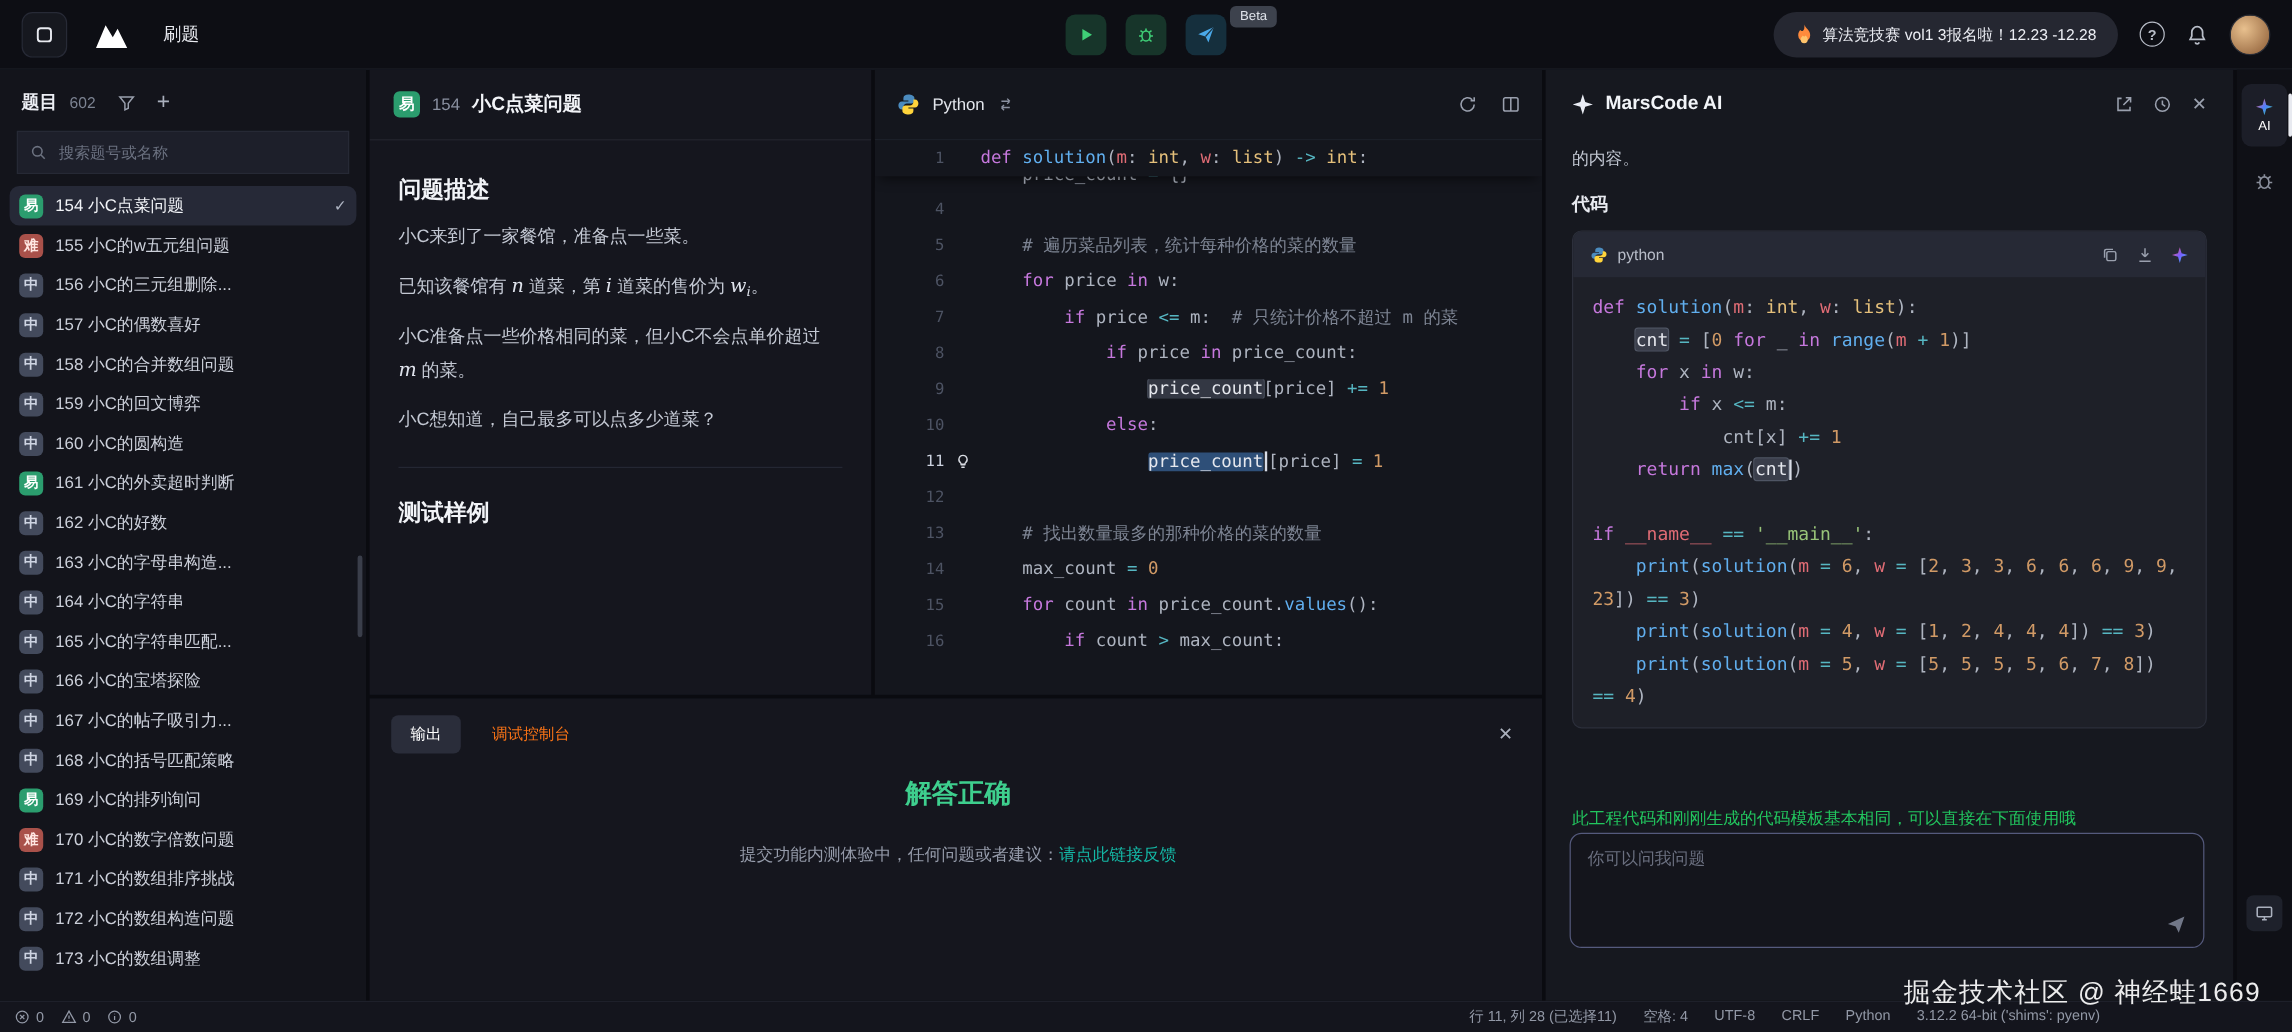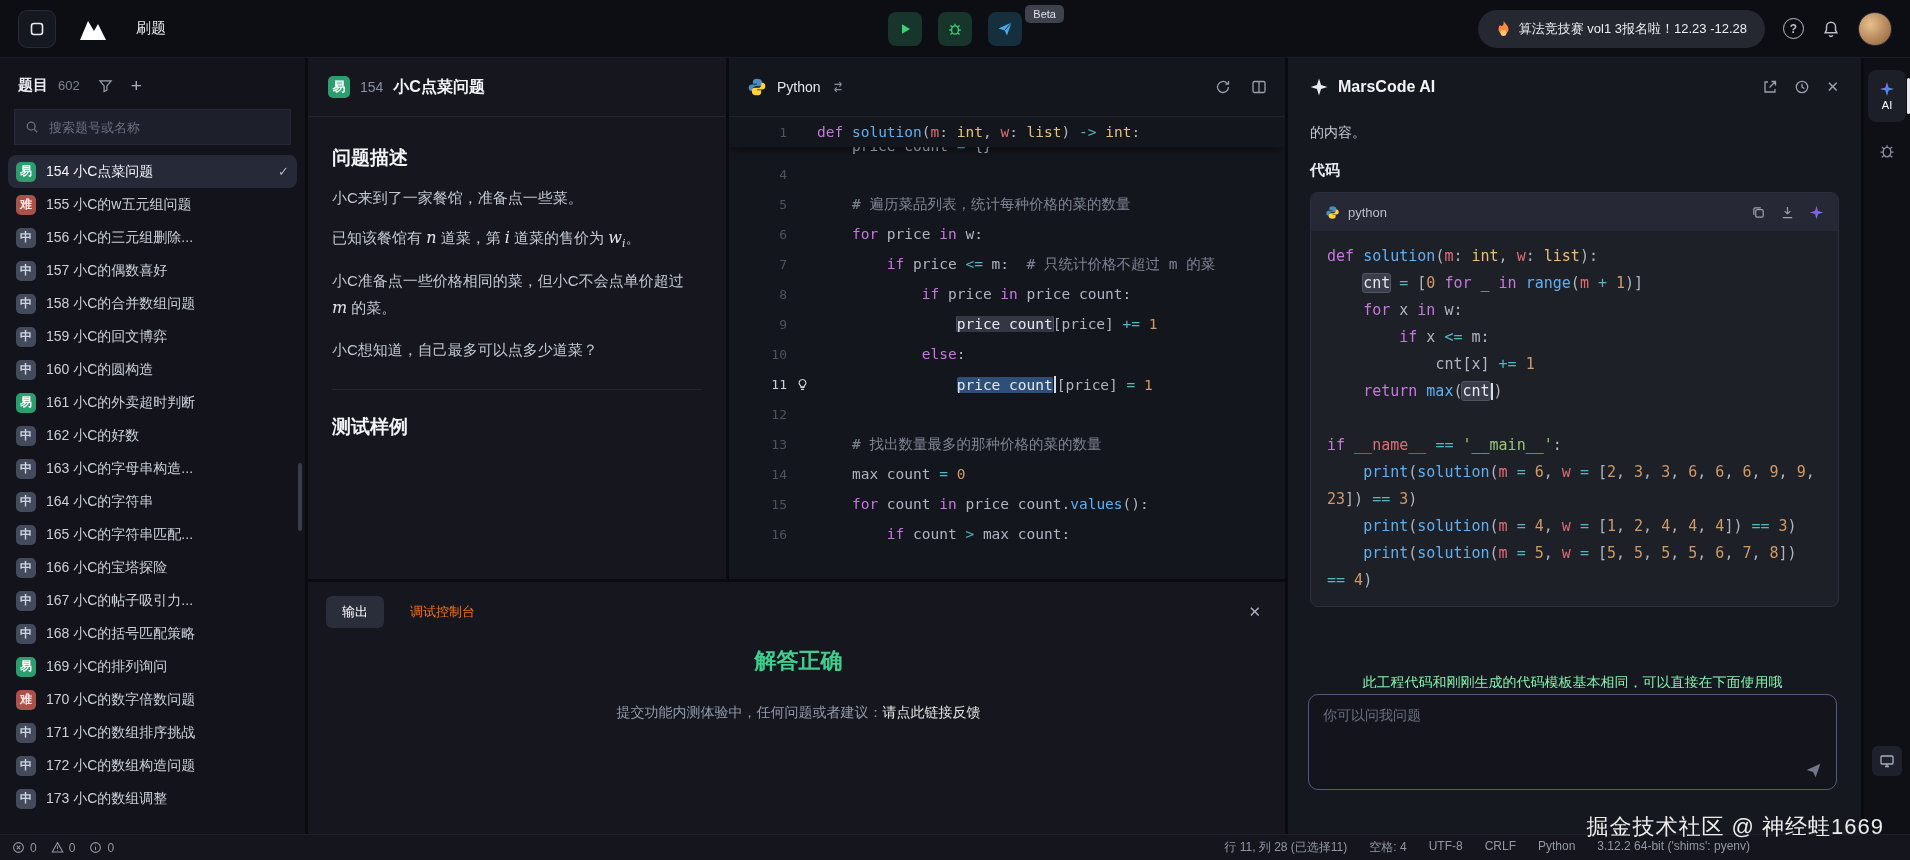--- a/index.html
+++ b/index.html
@@ -94,40 +94,40 @@
   .panel-output{position:absolute;left:308px;top:582px;width:977px;height:252px;background:#15161e;box-sizing:border-box;padding:14px 18px;text-align:center;}
   .out-tabs{display:flex;align-items:center;}
   .tab{font-size:13px;color:#f97316;cursor:pointer;padding:7px 16px;}
   .tab.active{background:#2a2d3a;border-radius:6px;color:#ffffff;}
   .tab + .tab{margin-left:10px;}
   .out-close{margin-left:auto;color:#aab0bc;font-size:15px;cursor:pointer;padding:0 6px;}
   .out-body{margin-top:18px;padding-left:4px;}
   .out-result{font-size:22px;font-weight:bold;color:#3ecf8e;}
   .out-congrats{margin-top:12px;font-size:14px;color:#959baa;}
   .out-feedback{margin-top:28px;font-size:14px;color:#959baa;}
-  .out-feedback a{color:#e5e5e5;text-decoration:none;cursor:pointer;}
+  .out-feedback a{color:#14b8a6;text-decoration:none;cursor:pointer;}
 
   
   .panel-ai{position:absolute;left:1288px;top:58px;width:573px;height:776px;background:#16181f;overflow:hidden;}
   .ai-head{height:58px;display:flex;align-items:center;padding:0 22px;}
   .ai-title{margin-left:10px;font-size:16px;font-weight:bold;color:#f2f4f8;}
   .ai-hicons{margin-left:auto;display:flex;align-items:center;gap:16px;color:#9aa0ae;}
   .ai-hicons span{display:flex;cursor:pointer;font-size:15px;}
   .ai-body{position:absolute;top:58px;left:0;right:0;bottom:198px;overflow:hidden;padding:0 22px;}
   .ai-partial-top{margin:6px 0 0 0;font-size:14px;color:#c3c8d3;line-height:21px;}
   .ai-body h3{font-size:15px;font-weight:bold;color:#e8eaf0;margin:18px 0 0 0;}
   .ai-block{margin-top:12px;background:#1e2028;border:1px solid #2c2f3b;border-radius:8px;overflow:hidden;}
   .ai-block-head{height:38px;background:#262935;display:flex;align-items:center;gap:8px;padding:0 14px;}
   .ai-block-lang{font-size:13px;color:#b8bdc9;}
   .blk-icons{margin-left:auto;display:flex;gap:14px;color:#9aa0ae;}
   .blk-icons span{display:flex;cursor:pointer;}
   .ai-code{padding:12px 16px;}
   .ai-line{font-family:"DejaVu Sans Mono",monospace;font-size:15px;line-height:27px;white-space:pre-wrap;min-height:27px;}
   .ai-partial-bottom{position:absolute;left:22px;right:26px;bottom:146px;height:16px;overflow:hidden;
-    font-size:14px;color:#86efac;line-height:21px;text-align:center;}
+    font-size:14px;color:#22c55e;line-height:21px;}
   .ai-input{position:absolute;left:20px;right:24px;bottom:44px;height:96px;border:1px solid #555a7d;
     border-radius:10px;background:#14151c;box-sizing:border-box;}
   .ai-input textarea{width:100%;height:100%;background:transparent;border:none;outline:none;resize:none;
     color:#22c55e;font-size:14px;font-family:"Liberation Sans",sans-serif;padding:12px 14px;box-sizing:border-box;}
   .ai-input textarea::placeholder{color:#6b7080;}
   .ai-input .send{position:absolute;right:14px;bottom:10px;color:#717788;cursor:pointer;display:flex;}
 
   
   .rail{position:absolute;left:1864px;top:58px;width:46px;height:776px;background:#0f1016;}
   .rail-ai{position:relative;margin:12px 4px 0 4px;height:52px;border-radius:8px;background:#1c1e28;

